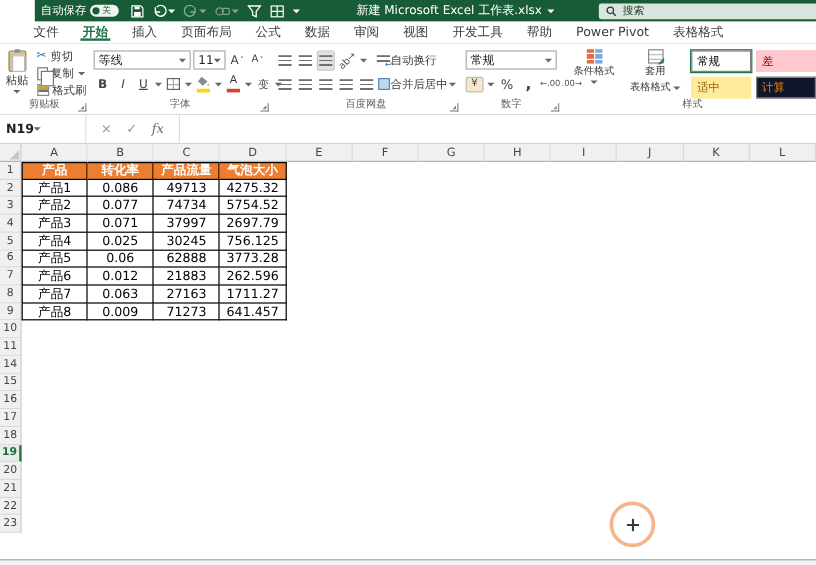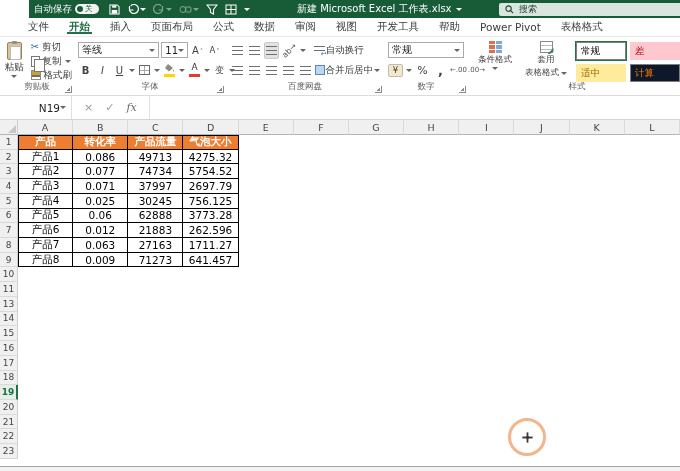--- a/index.html
+++ b/index.html
@@ -61,21 +61,21 @@
   .wrapic::after { content:"↩"; position:absolute; right:-2px; bottom:-3px; font-size:7px; color:#2B6CB3; }
   .cfic { width:13px; height:12px; display:grid; grid-template-columns:1fr 1fr; grid-template-rows:1fr 1fr 1fr; gap:1px; }
   .cfic span:nth-child(odd){ background:#E26B4A; } .cfic span:nth-child(even){ background:#7EA8D9; }
   .tfic { width:13px; height:12px; border:1px solid #888; background:linear-gradient(#bbb,#bbb) 0 3px/100% 1px no-repeat, linear-gradient(#bbb,#bbb) 0 7px/100% 1px no-repeat, #fff; position:relative; }
   .tfic::after { content:""; position:absolute; right:-2px; bottom:-2px; width:6px; height:6px; background:#3E7E5D; clip-path:polygon(0 100%,100% 0,100% 60%,40% 100%); }
   .stylecell { width:50px; height:18px; display:flex; align-items:center; padding-left:4px; font-size:9.5px; border:1px solid transparent; }
   .decic { font-size:7px; color:#555; line-height:1; text-align:center; }
 
   
   .formulabar { position:absolute; left:0; top:96px; width:680px; height:24px; background:#fff; border-bottom:1px solid #D4D4D4; display:flex; align-items:stretch; }
-  .namebox { width:72px; display:flex; align-items:center; justify-content:flex-end; padding:0 5px; border-right:1px solid #E0E0E0; font-size:10.5px; color:#222; }
+  .namebox { width:72px; display:flex; align-items:center; justify-content:flex-start; padding:0 5px; border-right:1px solid #E0E0E0; font-size:10.5px; color:#222;font-weight:bold; }
   .fbicons { display:flex; align-items:center; gap:12px; padding:0 12px; border-right:1px solid #E0E0E0; color:#9a9a9a; font-size:11px; }
   .fx { font-style:italic; font-family:"DejaVu Serif","Liberation Serif",serif; color:#6a6a6a; }
   .fbinput { flex:1; background:#fff; }
 
   
   .grid { position:absolute; left:0; top:120px; width:680px; height:346px; overflow:hidden; background:#fff; }
   .colhdrs { display:flex; height:15px; }
   .cornercell { width:18px; height:15px; background:#F0F0F0; border-right:1px solid #CFCFCF; border-bottom:1px solid #B5B5B5; position:relative; }
   .cornercell::after { content:""; position:absolute; right:1px; bottom:1px; width:0; height:0; border-left:8px solid transparent; border-bottom:8px solid #C7C7C7; }
   .colhdr { width:55.17px; height:15px; background:#F0F0F0; border-right:1px solid #D9D9D9; border-bottom:1px solid #B5B5B5; display:flex; align-items:center; justify-content:center; font-size:9.5px; color:#444; }
@@ -546,35 +546,20 @@
         <div class="cell"></div>
         <div class="cell"></div>
         <div class="cell"></div>
         <div class="cell"></div>
         <div class="cell"></div>
         <div class="cell"></div>
         <div class="cell"></div>
         <div class="cell"></div>
       </div>
       <div class="sheetrow">
-        <div class="rowhdr">13</div>
-        <div class="cell"></div>
-        <div class="cell"></div>
-        <div class="cell"></div>
-        <div class="cell"></div>
-        <div class="cell"></div>
-        <div class="cell"></div>
-        <div class="cell"></div>
-        <div class="cell"></div>
-        <div class="cell"></div>
-        <div class="cell"></div>
-        <div class="cell"></div>
-        <div class="cell"></div>
-      </div>
-      <div class="sheetrow">
         <div class="rowhdr">14</div>
         <div class="cell"></div>
         <div class="cell"></div>
         <div class="cell"></div>
         <div class="cell"></div>
         <div class="cell"></div>
         <div class="cell"></div>
         <div class="cell"></div>
         <div class="cell"></div>
         <div class="cell"></div>

